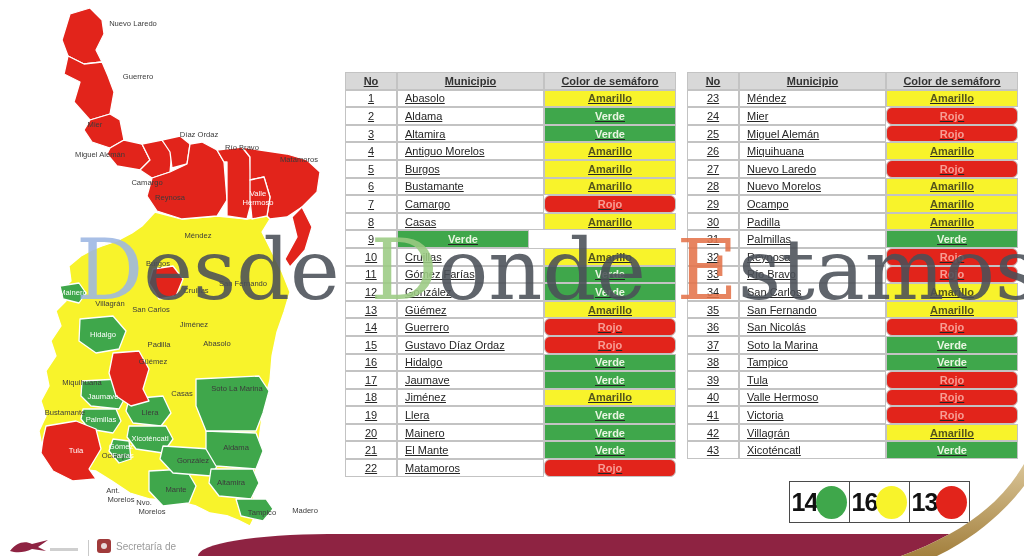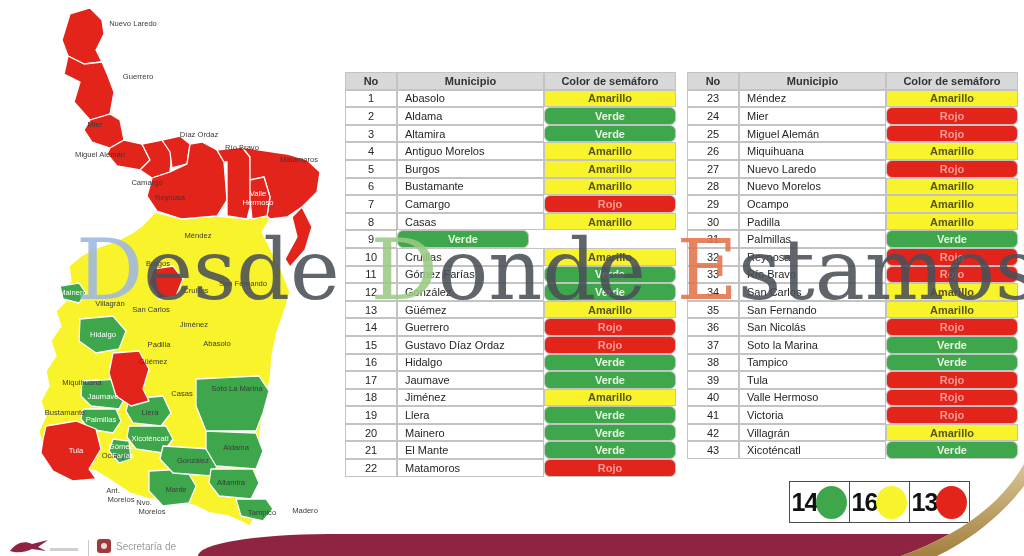--- a/index.html
+++ b/index.html
@@ -4,31 +4,31 @@
 <style>
   html,body{margin:0;padding:0;background:#fff;}
   .stage{position:relative;width:1024px;height:556px;background:#fff;overflow:hidden;
          font-family:"Liberation Sans",sans-serif;}
 
   
   .title{position:absolute;left:358px;top:16px;width:650px;text-align:center;
          font-size:13.5px;font-weight:700;color:#141414;line-height:1.5;letter-spacing:.2px;}
 
   
-  .tbl{position:absolute;top:72px;width:371px;font-size:11px;color:#262626;}
+  .tbl{position:absolute;top:72px;width:371px;font-size:11px;color:#262626;text-decoration:underline;}
   .t1{left:345px;} .t2{left:687px;}
   .row{display:flex;height:17.6px;}
   .cell{box-sizing:border-box;border:0.5px solid #c3c3c3;display:flex;align-items:center;
         overflow:hidden;white-space:nowrap;}
   .c-no{width:52px;justify-content:center;}
   .c-mun{width:147px;padding-left:7px;}
   .c-col{width:132px;justify-content:center;font-weight:700;}
   .hdr .cell{background:#d8d8d8;font-weight:600;color:#333;justify-content:center;padding-left:0;}
   .amarillo{background:#f8f32b;color:#55551c;}
-  .verde{background:#3fa74b;color:#e9f6e2;border-radius:6px;}
+  .verde{background:#3fa74b;color:#e9f6e2;}
   .rojo{background:#e2241b;color:#f79d94;border-radius:6px;}
 
   
   .legend{position:absolute;left:789px;top:481px;display:flex;background:#fff;
           border:1.5px solid #4a4a4a;}
   .leg-cell{width:59px;height:40px;border-right:1.5px solid #4a4a4a;display:flex;
             align-items:center;justify-content:center;}
   .leg-cell:last-child{border-right:none;}
   .leg-num{font-size:25px;font-weight:700;color:#111;letter-spacing:-1px;}
   .leg-dot{width:31px;height:33px;border-radius:50%;margin-left:-1px;}

